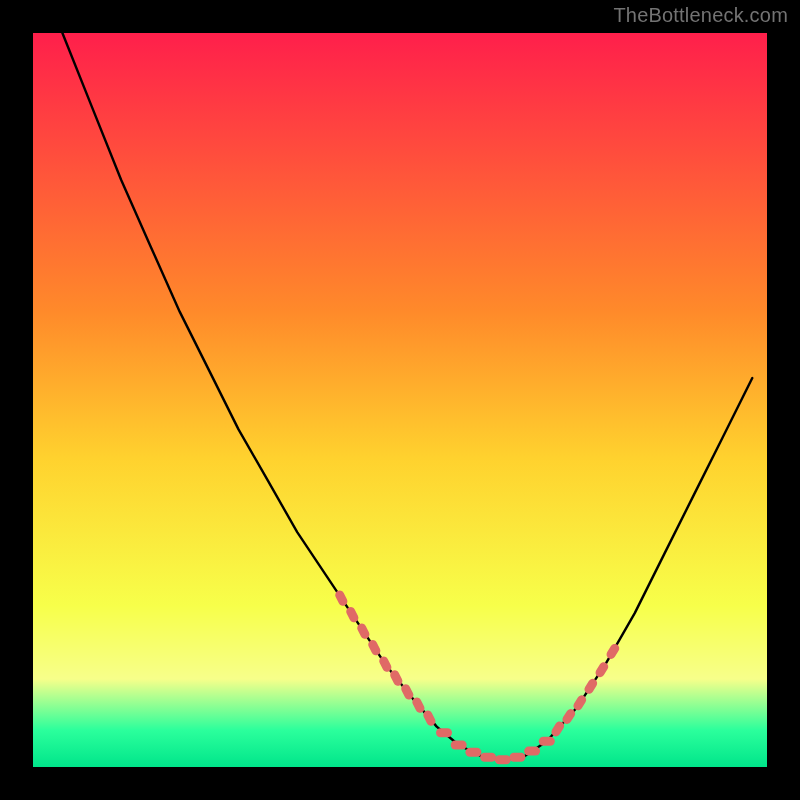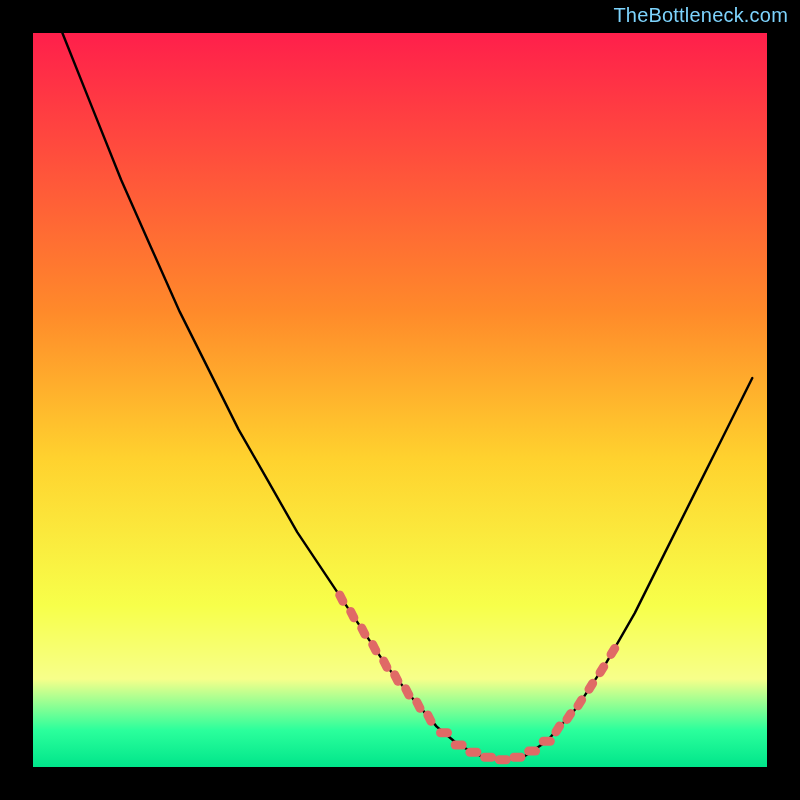--- a/index.html
+++ b/index.html
@@ -15,21 +15,21 @@
     left: 0;
     top: 0;
     width: 800px;
     height: 800px;
     background: #000;
   }
   .watermark {
     position: absolute;
     right: 12px;
     top: 4px;
-    color: #7dd3fc;
+    color: #737373;
     font-family: Arial, Helvetica, sans-serif;
     font-size: 20px;
     letter-spacing: 0.2px;
     user-select: none;
   }
   svg { display: block; }
 </style>
 </head>
 <body>
 

